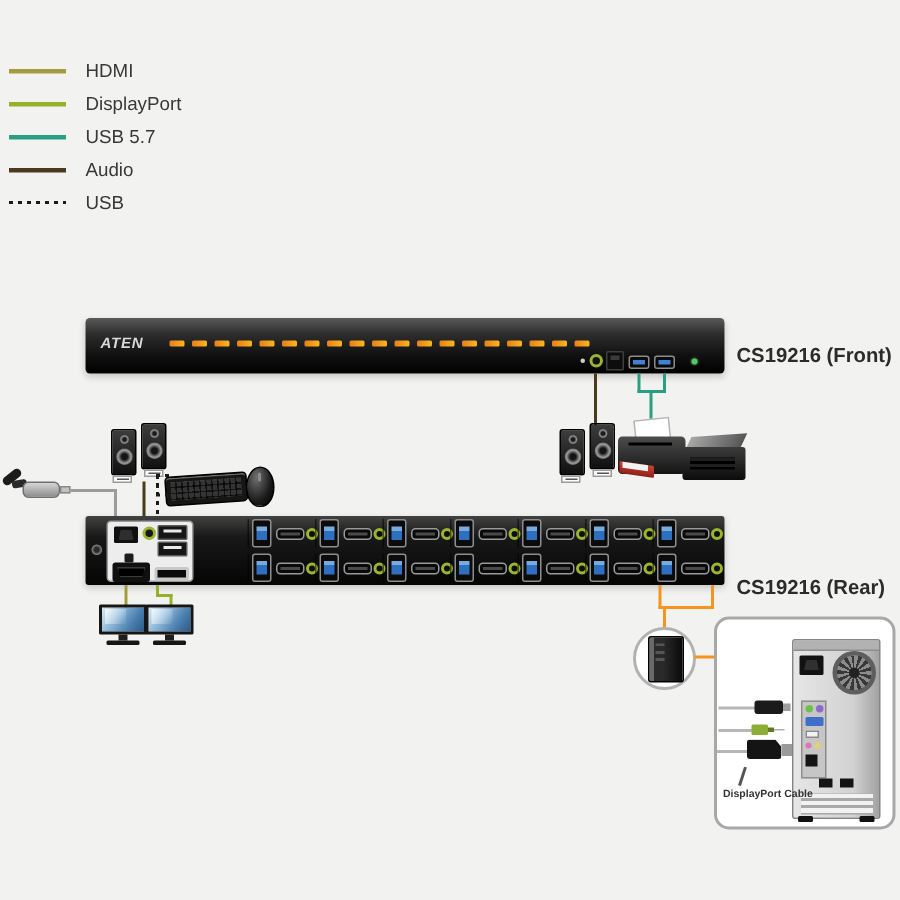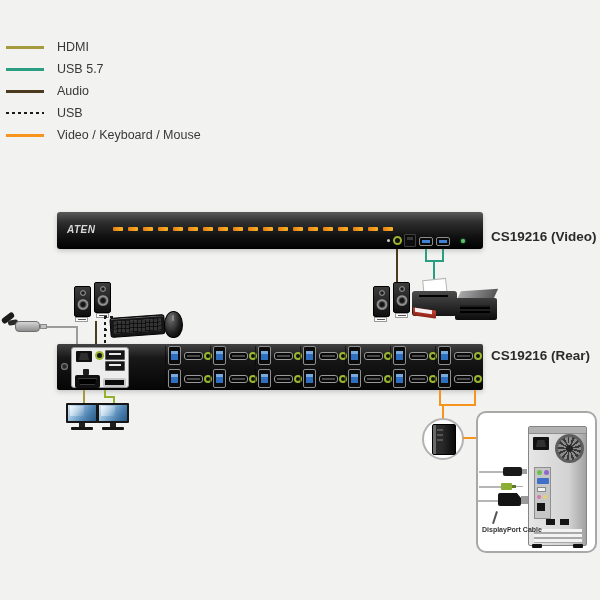--- a/index.html
+++ b/index.html
@@ -152,34 +152,34 @@
 <body>
 
 <div class="canvas">
 
   <div class="legend" id="legend">
       <div class="lg-row">
         <span class="lg-line solid" style="--lc: #a39b3e;"></span>
         <span class="lg-label">HDMI</span>
       </div>
       <div class="lg-row">
+        <span class="lg-line solid" style="--lc: #93b229;"></span>
+        <span class="lg-label">DisplayPort</span>
+      </div>
+      <div class="lg-row">
         <span class="lg-line solid" style="--lc: #2b9e82;"></span>
         <span class="lg-label">USB 5.7</span>
       </div>
       <div class="lg-row">
         <span class="lg-line solid" style="--lc: #4c3a1e;"></span>
         <span class="lg-label">Audio</span>
       </div>
       <div class="lg-row">
         <span class="lg-line dashed" style="--lc: #1a1a1a;"></span>
         <span class="lg-label">USB</span>
-      </div>
-      <div class="lg-row">
-        <span class="lg-line solid" style="--lc: #f7941d;"></span>
-        <span class="lg-label">Video / Keyboard / Mouse</span>
       </div>
     </div>
 
   <div class="front-panel">
     <div class="aten-logo">ATEN</div>
     <div class="btn-row" id="front-buttons">
         <span class="dash"></span>
         <span class="dash"></span>
         <span class="dash"></span>
         <span class="dash"></span>
@@ -199,21 +199,21 @@
         <span class="dash"></span>
         <span class="dash"></span>
       </div>
     <div class="fp-dot"></div>
     <div class="fp-audio"></div>
     <div class="fp-usb"></div>
     <div class="fp-usb3" style="left:362px"></div>
     <div class="fp-usb3" style="left:379px"></div>
     <div class="fp-led"></div>
   </div>
-  <div class="panel-label" style="left:491px;top:229px">CS19216 (Video)</div>
+  <div class="panel-label" style="left:491px;top:229px">CS19216 (Front)</div>
 
   <div class="ln" style="left:396px;top:249px;width:2px;height:37px;background:var(--audio)"></div>
   <div class="ln" style="left:425px;top:249px;width:2px;height:13px;background:var(--usb3)"></div>
   <div class="ln" style="left:442px;top:249px;width:2px;height:13px;background:var(--usb3)"></div>
   <div class="ln" style="left:425px;top:260px;width:19px;height:2px;background:var(--usb3)"></div>
   <div class="ln" style="left:433px;top:260px;width:2px;height:24px;background:var(--usb3)"></div>
 
   <div class="speakers" style="left:373px;top:282px">
     <div class="spk l">
         <i class="tw"></i>
@@ -342,21 +342,21 @@
           <span class="pg-slot"></span>
           <span class="pg-audio"></span>
         </div>
         <div class="pgroup" style="left: 378px; top: 25px;">
           <span class="pg-usb"></span>
           <span class="pg-slot"></span>
           <span class="pg-audio"></span>
         </div>
       </div>
   </div>
-  <div class="panel-label" style="left:491px;top:348px">CS19216 (Rear)</div>
+  <div class="panel-label" style="left:491px;top:384px">CS19216 (Rear)</div>
 
   <div class="ln" style="left:83px;top:390px;width:2px;height:15px;background:var(--hdmi)"></div>
   <div class="ln" style="left:104px;top:390px;width:2px;height:8px;background:var(--displayport)"></div>
   <div class="ln" style="left:104px;top:396px;width:11px;height:2px;background:var(--displayport)"></div>
   <div class="ln" style="left:113px;top:396px;width:2px;height:9px;background:var(--displayport)"></div>
   <div class="monitor" style="left:66px;top:403px">
     <div class="mon-scr"></div>
       <div class="mon-neck"></div>
       <div class="mon-base"></div>
   </div>

